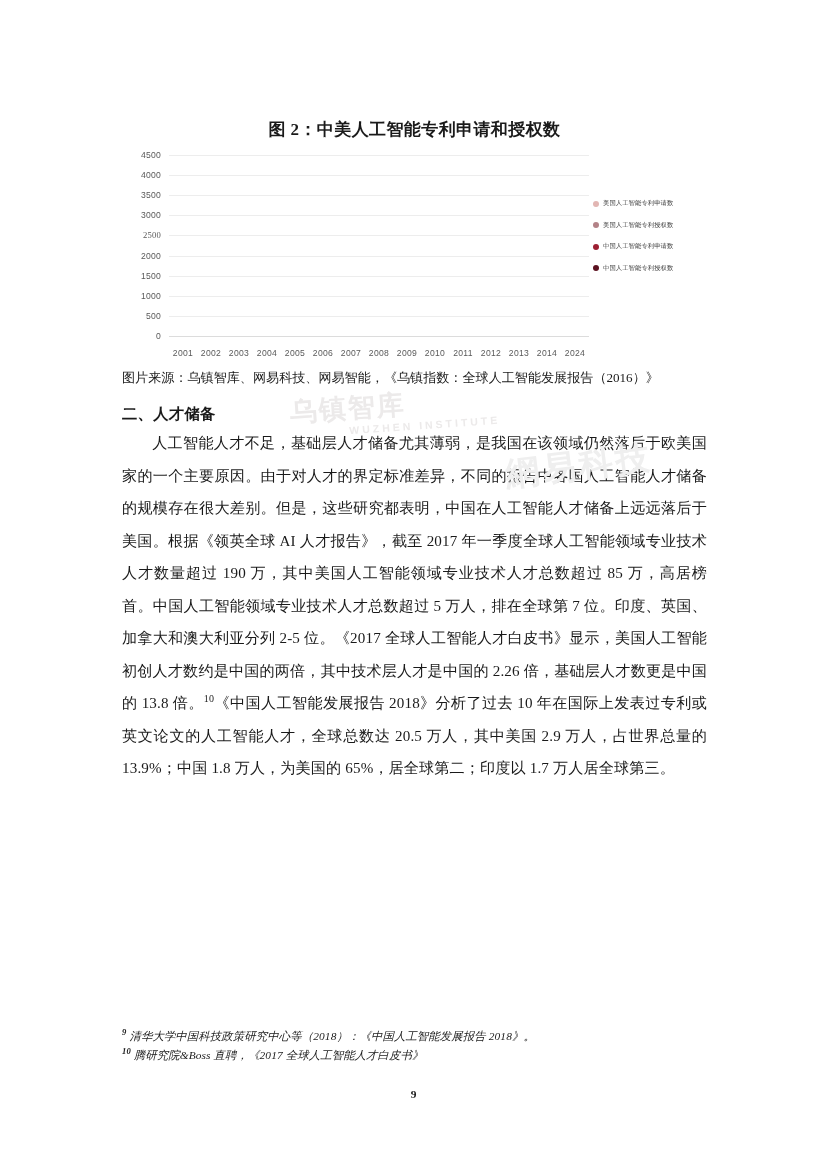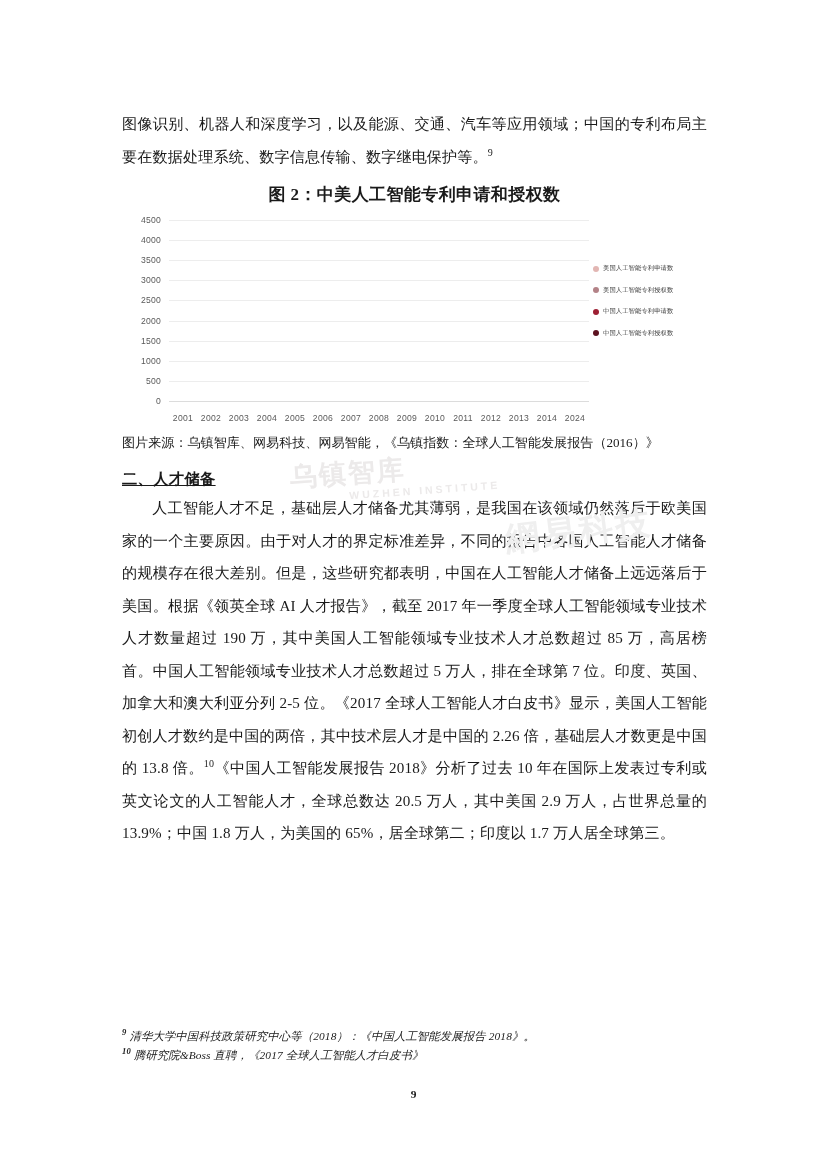--- a/index.html
+++ b/index.html
@@ -52,21 +52,20 @@
     margin: 10px 0 6px 0;
     letter-spacing: 0.4px;
   }
 
   
   .sec-head {
     font-size: 15.3px;
     font-weight: bold;
     margin: 16px 0 2px 0;
     letter-spacing: 0.3px;
-    text-decoration: underline;
   }
 
   
   .src {
     font-size: 13.1px;
     line-height: 20px;
     margin: 6px 0 0 0;
     color: #1a1a1a;
   }
 
@@ -245,33 +244,32 @@
     font-weight: bold;
   }
 </style>
 </head>
 <body>
 
 <div class="page">
 
   <div class="content" style="top:108px;">
 
-    <p class="body"><span>图像识别、机器人和深度学习，以及能源、交通、汽车等应用领域；中国的专利布局主要在数据处理系统、数字信息传输、数字继电保护等。</span><span class="sup">9</span></p>
 
     <div class="fig-title">图 2：中美人工智能专利申请和授权数</div>
 
     <div class="chart-wrap">
 
       <div class="ylabels" id="yaxis">
           <div class="ylabel" style="top: 100%;">0</div>
           <div class="ylabel" style="top: 88.8889%;">500</div>
           <div class="ylabel" style="top: 77.7778%;">1000</div>
           <div class="ylabel" style="top: 66.6667%;">1500</div>
           <div class="ylabel" style="top: 55.5556%;">2000</div>
-          <div class="ylabel" style="top: 44.4444%;">2500</div>
+          <div class="ylabel" style="top: 44.4444%; font-family: Liberation Serif, serif;">2500</div>
           <div class="ylabel" style="top: 33.3333%;">3000</div>
           <div class="ylabel" style="top: 22.2222%;">3500</div>
           <div class="ylabel" style="top: 11.1111%; text-align: right;">4000</div>
           <div class="ylabel" style="top: 0%;">4500</div>
         </div>
 
       <div class="plot">
         <div class="gridlines" id="grid">
             <div class="gridline" style="top: 100%; background: rgb(220, 220, 220);"></div>
             <div class="gridline" style="top: 88.8889%;"></div>

